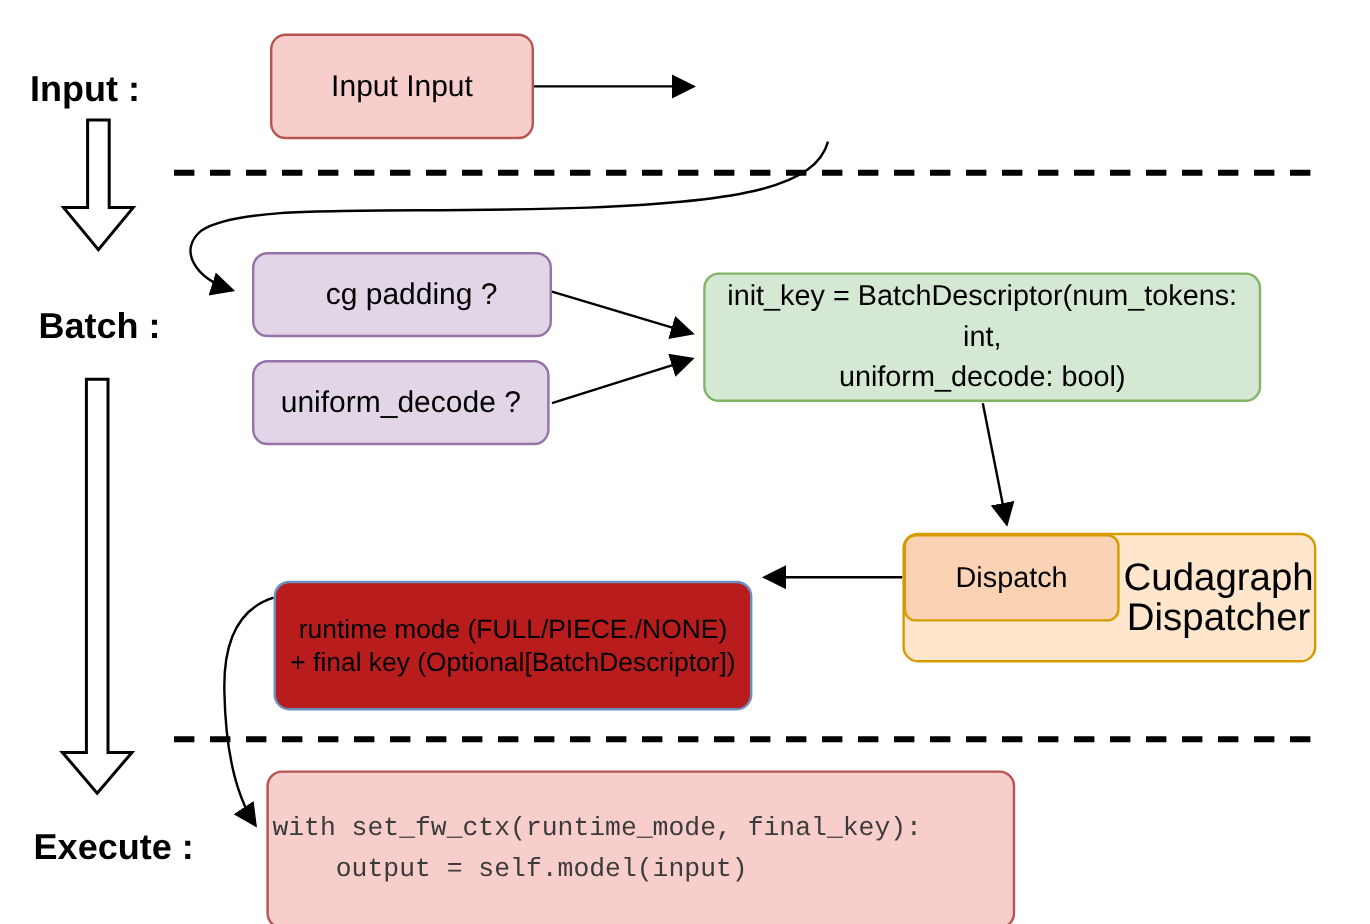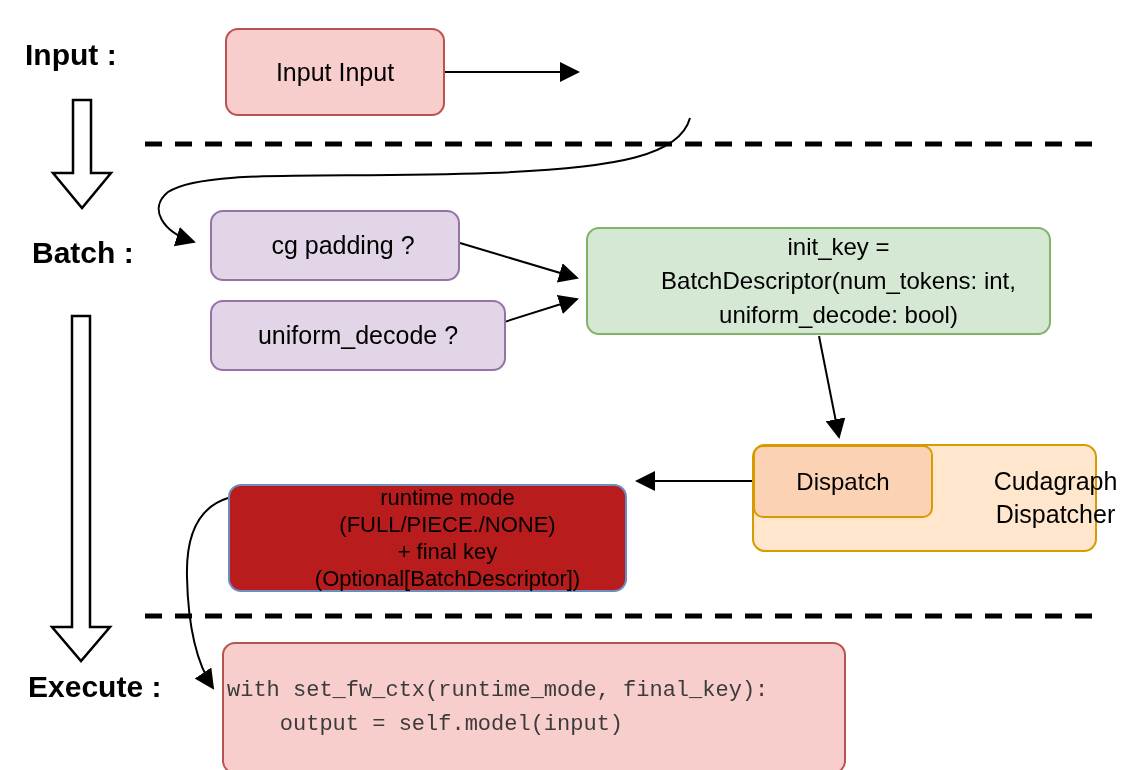--- a/index.html
+++ b/index.html
@@ -9,44 +9,45 @@
     background:#ffffff;
     font-family:"Liberation Sans", sans-serif;
     color:#000;
     overflow:hidden;
   }
   #wires{position:absolute;left:0;top:0;width:1142px;height:770px;}
   .stage-label{
     position:absolute;
     font-size:30px;font-weight:700;color:#000;
     white-space:nowrap;
+    margin-top:20px;
   }
   .node{
     position:absolute;
     border:2px solid #000;
     border-radius:13px;
     display:flex;align-items:center;justify-content:center;
     text-align:center;
     box-sizing:border-box;
   }
-  .multiline{white-space:pre-line;padding-left:40px;}
+  .multiline{white-space:pre-line;}
   #lbl-input{left:25px;top:38px;}
   #lbl-plan{left:32px;top:236px;}
   #lbl-execute{left:28px;top:670px;}
 
   #box-input-batch{left:225px;top:28px;width:220px;height:88px;font-size:25px;}
   #box-preprocess{left:588px;top:28px;width:218px;height:90px;font-size:25px;}
   #box-cg-padding{left:210px;top:210px;width:250px;height:71px;font-size:25px;}
-  #box-uniform-decode{left:210px;top:300px;width:296px;height:71px;font-size:25px;}
+  #box-uniform-decode{left:210px;top:300px;width:248px;height:71px;font-size:25px;}
   #box-init-key{left:586px;top:227px;width:465px;height:108px;font-size:24px;line-height:34px;}
   #box-dispatcher{left:752px;top:444px;width:345px;height:108px;}
   #dispatcher-label{
     position:absolute;left:180px;top:0;width:163px;height:104px;
     display:flex;align-items:center;justify-content:center;
-    font-size:25px;line-height:33px;text-align:center;
+    font-size:32px;line-height:33px;text-align:center;
   }
   #box-dispatch{left:753px;top:445px;width:180px;height:73px;font-size:24px;border-radius:10px;}
   #box-runtime{left:228px;top:445px;width:399px;height:108px;font-size:22px;line-height:27px;}
   #box-code{
     left:222px;top:642px;width:624px;height:132px;
     font-family:"Liberation Mono", monospace;
     font-size:22px;line-height:34px;
     justify-content:flex-start;text-align:left;
     padding-left:3px;
     white-space:pre;

